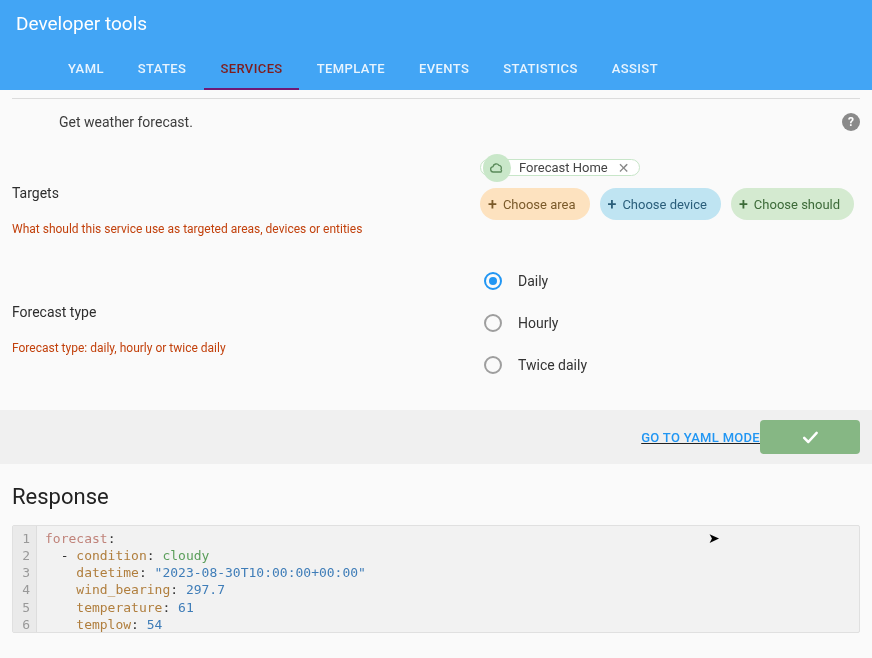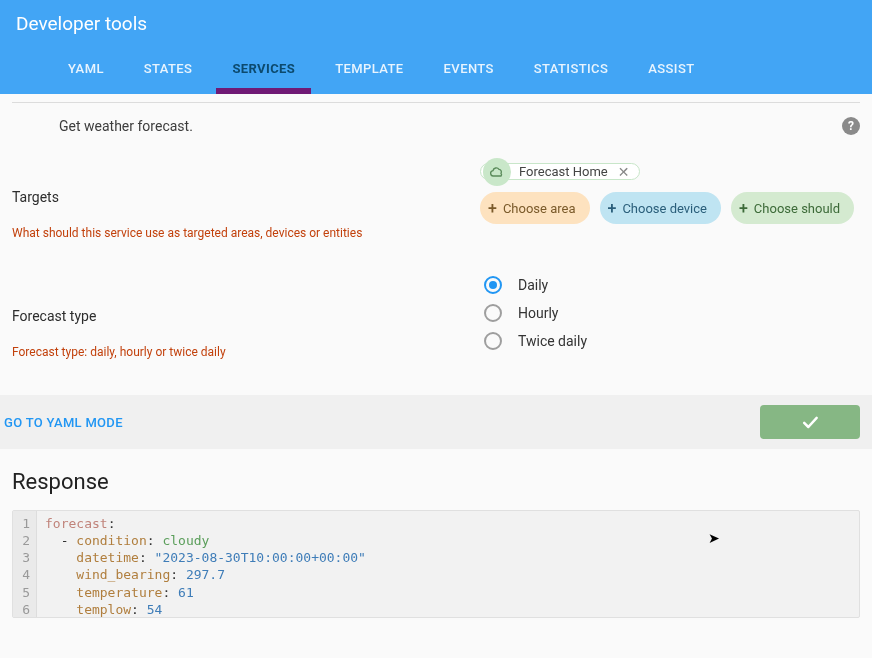--- a/index.html
+++ b/index.html
@@ -16,36 +16,35 @@
     color: #fff;
     padding: 12px 16px 0 16px;
   }
   .header-title {
     font-size: 19px;
     font-weight: 400;
     padding-bottom: 12px;
   }
   .tabs {
     display: flex;
-    gap: 8px;
+    gap: 2px;
     padding-left: 36px;
   }
   .tab {
     padding: 14px 16px 12px;
     font-size: 13px;
     font-weight: 500;
     letter-spacing: 0.4px;
     cursor: pointer;
     position: relative;
     color: rgba(255,255,255,0.88);
   }
   .tab.active {
-    border-bottom: 6px solid #701a75;
-    color: #0c4a6e;
-    font-weight: bold;
+    border-bottom: 2px solid #701a75;
+    color: #7f1d1d;
   }
   .divider {
     height: 1px;
     background: #dcdcdc;
     margin: 8px 12px 0;
   }
   .desc-row {
     display: flex;
     justify-content: space-between;
     align-items: center;
@@ -124,21 +123,21 @@
     padding: 0 14px 0 8px;
     font-size: 13px;
     gap: 6px;
     cursor:pointer;
   }
   .pill-area { background: #fde2bf; color:#7a5a2a; }
   .pill-device { background: #bfe4f2; color:#2a5e7a; }
   .pill-entity { background: #d4ead0; color:#3c6a38; }
   .plus { font-size:16px; font-weight:500; }
   .radio-group {
-    display:flex; flex-direction:column; gap:10px;
+    display:flex; flex-direction:column; gap:24px;
     padding-top:6px; padding-left:4px;
   }
   .radio-row { display:flex; align-items:center; gap:16px; cursor:pointer; }
   .radio {
     width:18px; height:18px; border-radius:50%;
     border:2px solid #9e9e9e;
     position:relative;
   }
   .radio.selected {
     border-color:#2196f3;
@@ -147,23 +146,24 @@
     content:""; position:absolute;
     width:8px; height:8px; border-radius:50%;
     background:#2196f3;
     left:3px; top:3px;
   }
   .radio-label { font-size:14px; color:#333; }
   .footer-bar {
     background:#f0f0f0;
     padding: 10px 12px 10px 0;
     display:flex;
-    justify-content:space-between;
+    justify-content:flex-end;
     align-items:center;
     margin-top: 24px;
+    text-decoration: underline;
   }
   .yaml-link {
     color:#2196f3;
     font-size:13px;
     font-weight:500;
     letter-spacing:0.3px;
     padding-left:4px;
     cursor:pointer;
   }
   .run-btn {

